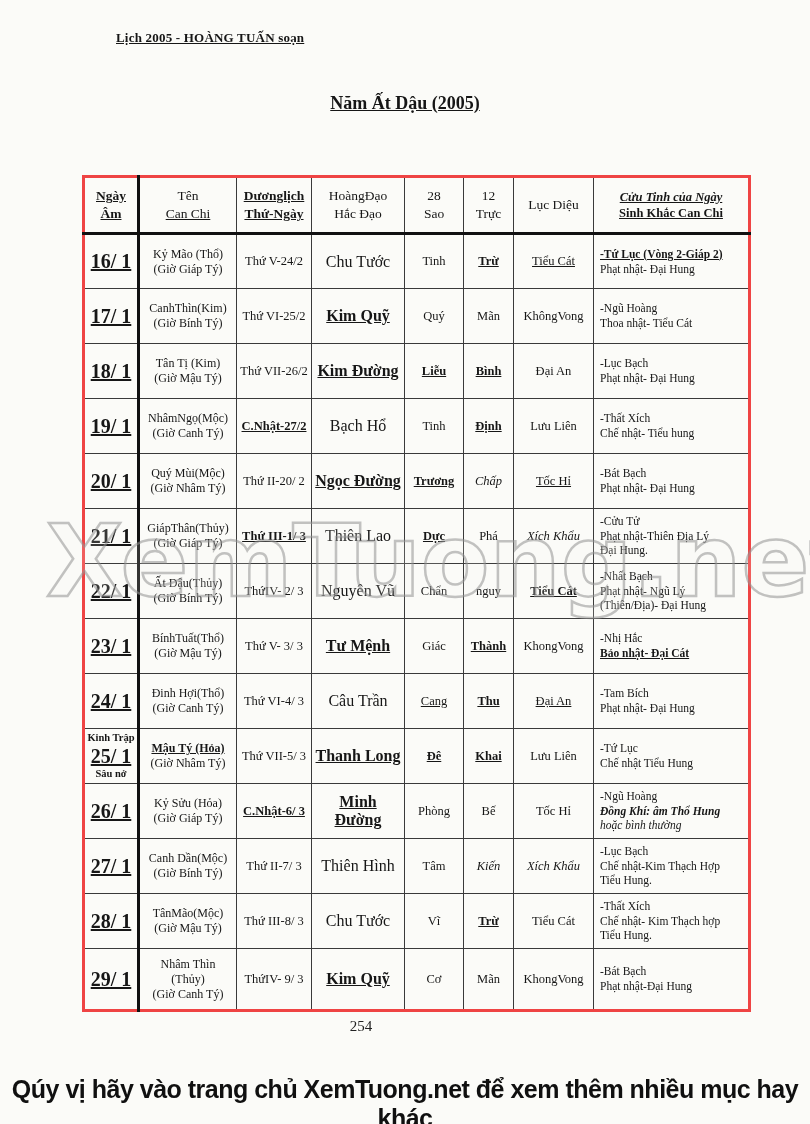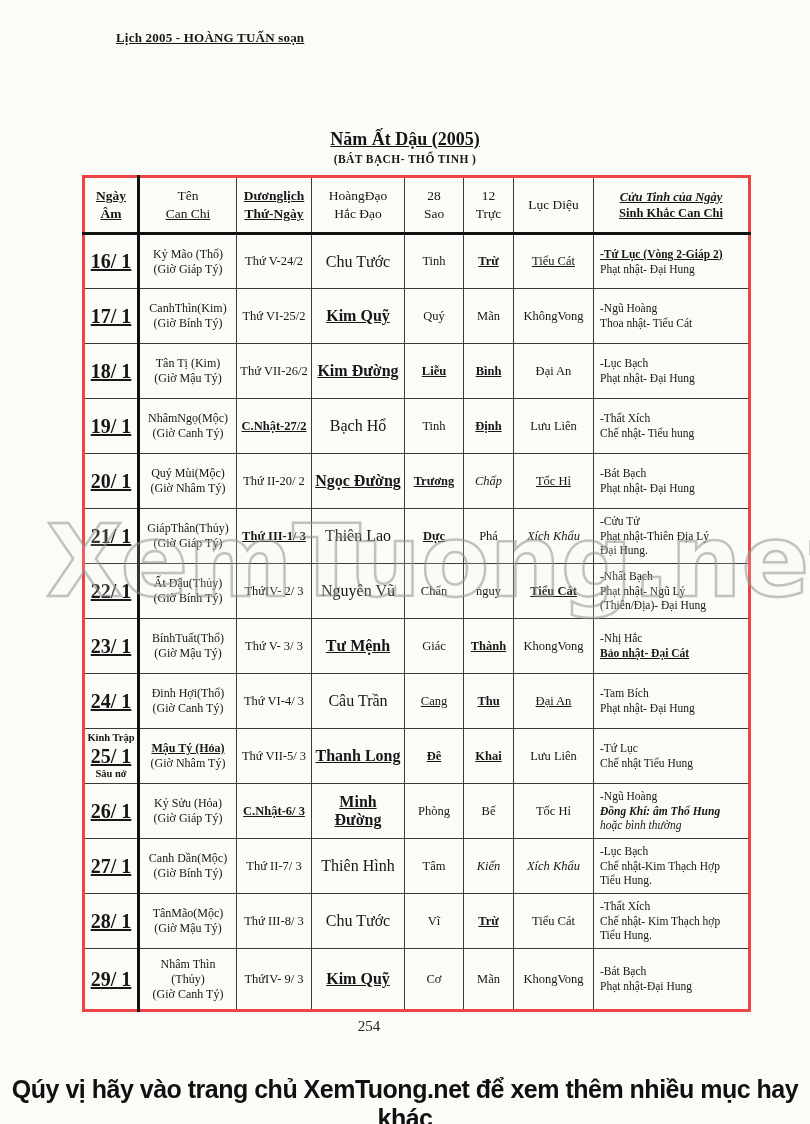--- a/index.html
+++ b/index.html
@@ -10,21 +10,21 @@
     color:#161616;
     font-family:"Liberation Serif", serif;
     overflow:hidden;
   }
   .doc-header {
     position:absolute; left:116px; top:30px;
     font-size:13px; font-weight:bold; text-decoration:underline;
     letter-spacing:.2px;
   }
   .title-wrap { position:absolute; top:93px; left:0; width:810px; text-align:center; }
-  .page-title { font-size:18px; font-weight:bold; text-decoration:underline;margin-top:36px; }
+  .page-title { font-size:18px; font-weight:bold; text-decoration:underline; }
   .page-subtitle { font-size:17.5px; font-weight:bold; text-decoration:underline; margin-top:2px; }
   .page-subnote { font-size:11.5px; font-weight:bold; margin-top:3px; letter-spacing:.4px; }
 
   table.cal {
     position:absolute; left:82px; top:175px; width:666px;
     border-collapse:collapse; table-layout:fixed;
     border:3px solid #ef4444;
   }
   th, td {
     border:1px solid #3a3a3a;
@@ -54,37 +54,36 @@
 
   .watermark {
     position:absolute; left:46px; top:498px; width:720px; height:132px;
     font-family:"DejaVu Sans", sans-serif; font-weight:bold;
     font-size:100px; line-height:128px; letter-spacing:0px;
     color:rgba(245,245,243,0.15);
     -webkit-text-stroke:2.5px rgba(145,145,145,0.55);
     z-index:6; pointer-events:none; white-space:nowrap;
   }
   .page-number {
-    position:absolute; top:1018px; left:8px; width:722px; text-align:center;
+    position:absolute; top:1018px; left:0; width:722px; text-align:center;
     font-size:15px; color:#222;
   }
   .footer-banner {
     position:absolute; top:1075px; left:0; width:810px; text-align:center;
     font-family:"Liberation Sans", sans-serif; font-weight:bold;
     font-size:25px; letter-spacing:-0.5px; color:#101010;
   }
 </style>
 </head>
 <body>
 
 <div class="doc-header">Lịch 2005 - HOÀNG TUẤN soạn</div>
 
 <div class="title-wrap">
   <div class="page-title">Năm Ất Dậu (2005)</div>
-  <div class="page-subnote">(BÁT BẠCH- THỔ TINH )</div>
 </div>
 
 <table class="cal">
   <colgroup>
     <col style="width:55px">
       <col style="width:98px">
       <col style="width:75px">
       <col style="width:93px">
     <col style="width:59px">
       <col style="width:50px">

